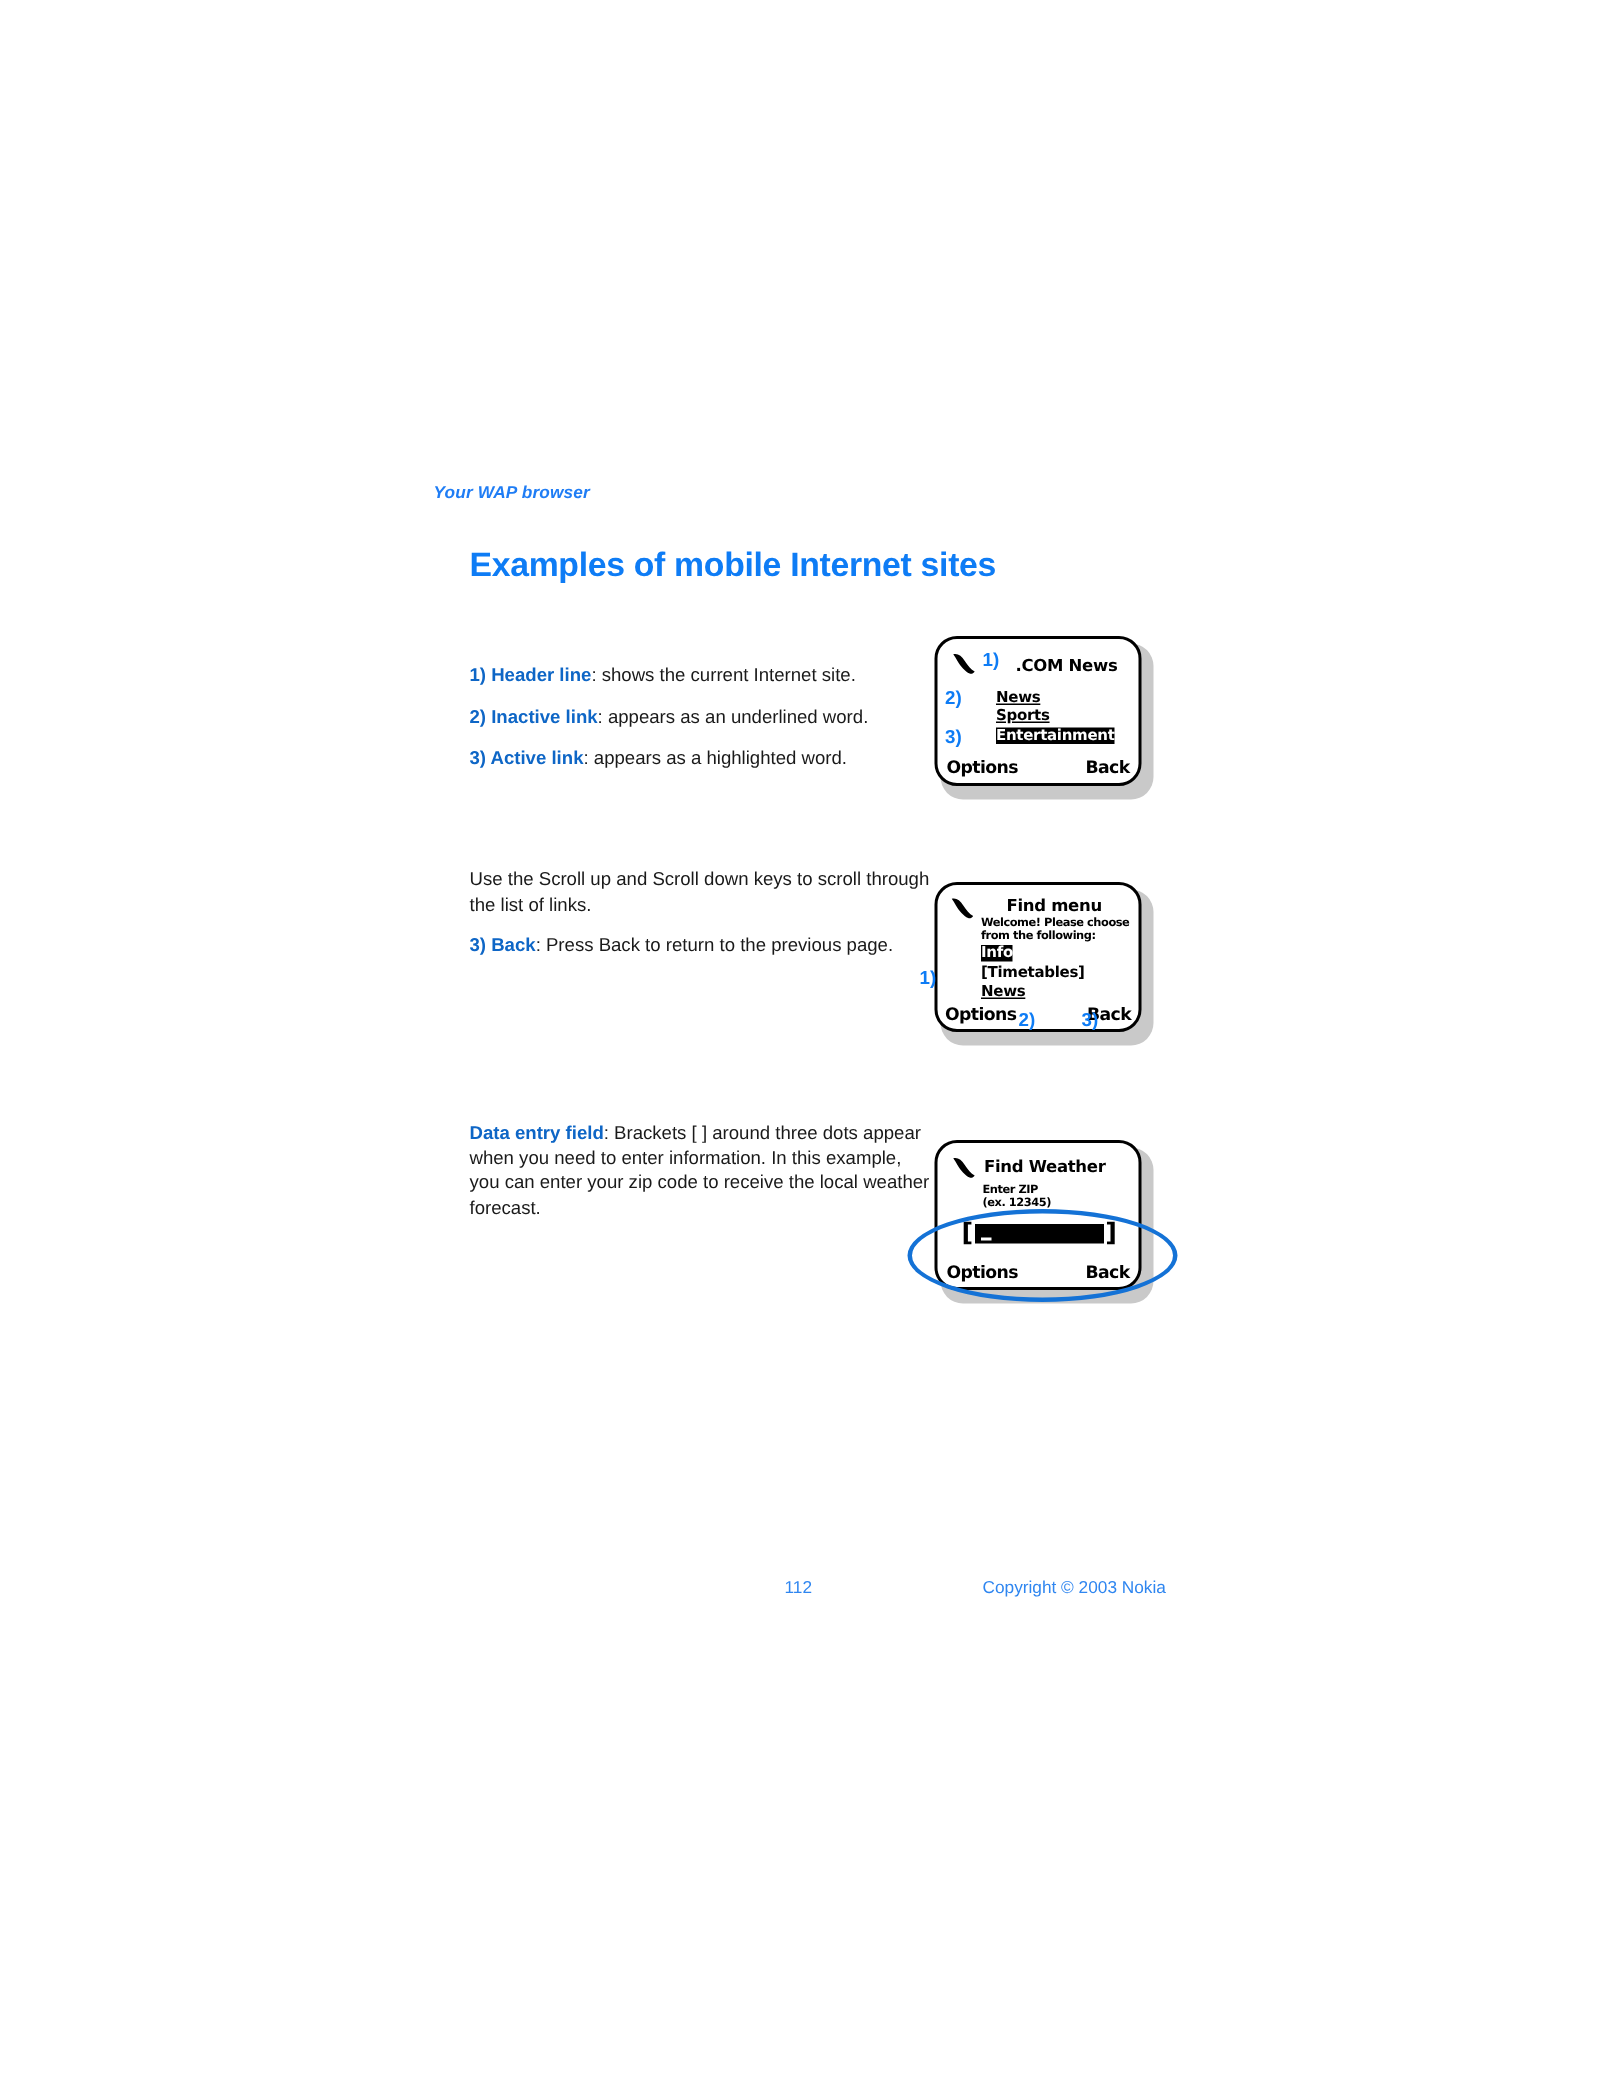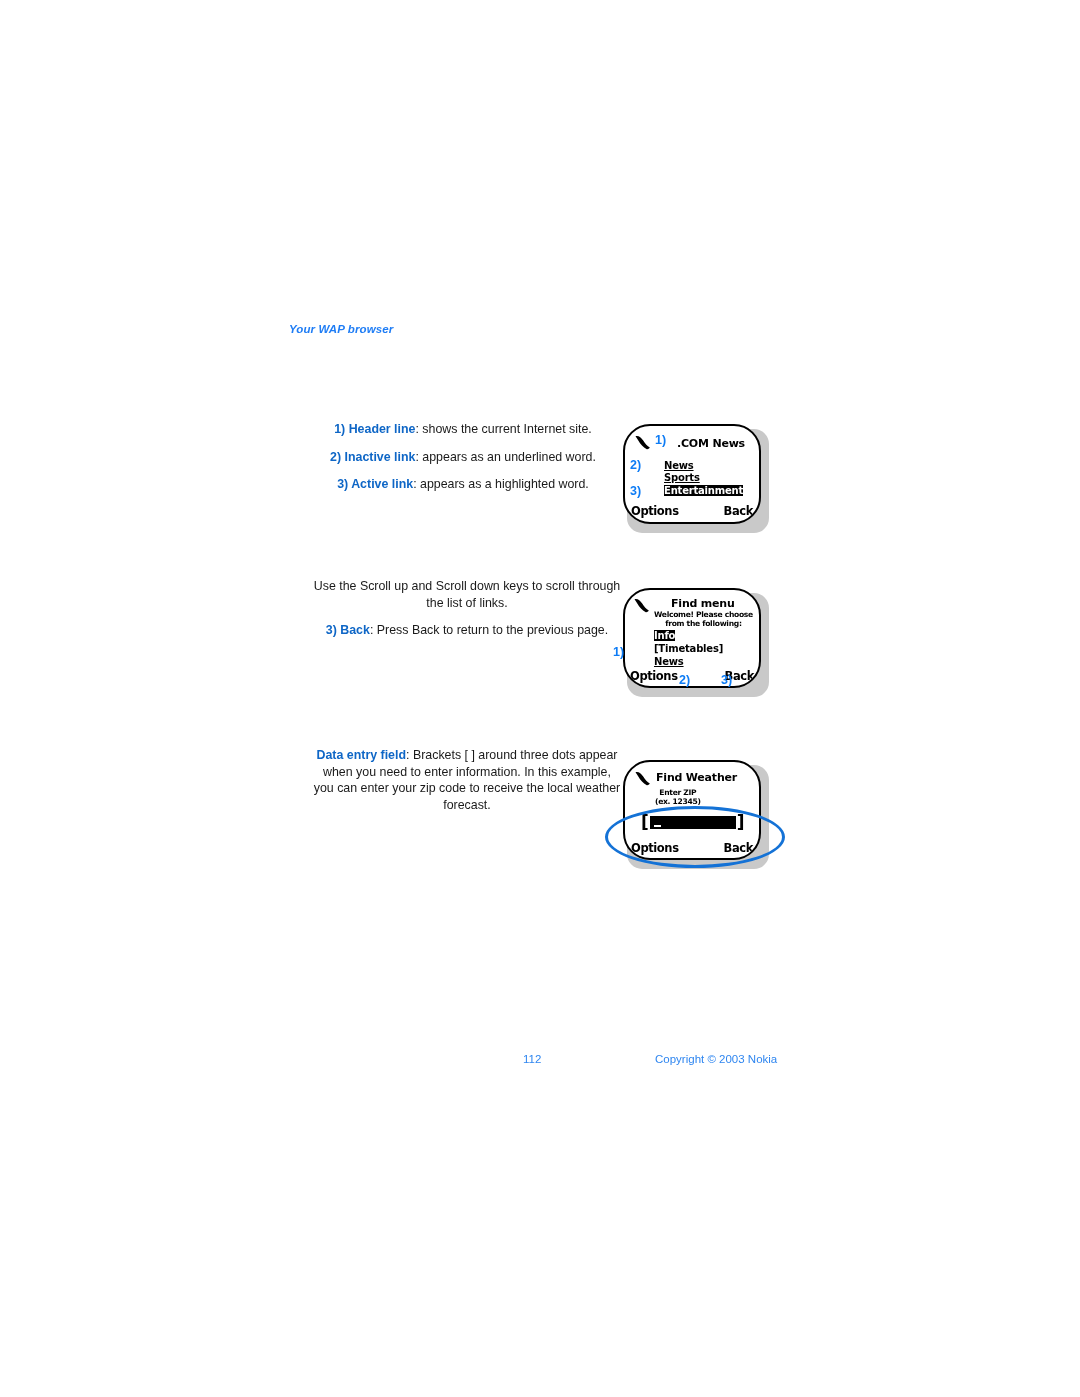--- a/index.html
+++ b/index.html
@@ -15,21 +15,20 @@
     font-family: "Liberation Sans", sans-serif;
     color: #000000;
     overflow: hidden;
   }
 
   .page {
     position: absolute;
     left: 0; top: 0;
     width: 940px;
     height: 1397px;
-    text-align: center;
   }
 
   
   .running-header {
     position: absolute;
     left: 289px;
     top: 323px;
     font-size: 11.5px;
     font-style: italic;
     font-weight: 600;
@@ -55,21 +54,21 @@
     position: absolute;
     left: 313px;
     width: 300px;
     font-size: 12.4px;
     line-height: 16.5px;
     color: #1a1a1a;
   }
   .col-left.wide { width: 308px; }
 
   .intro { top: 386px; width: 478px; }
-  .blk-1 { top: 421px; }
+  .blk-1 { top: 442px; }
   .blk-2 { top: 578px; }
   .blk-3 { top: 747px; }
 
   .para { margin: 0 0 11px 0; }
   .para:last-child { margin-bottom: 0; }
 
   .lead {
     color: #0e66c6;
     font-weight: bold;
   }
@@ -89,21 +88,21 @@
     height: 104px;
     border-radius: 15px;
     background: #c9c9c9;
   }
   .phone-frame {
     position: absolute;
     left: 0; top: 0;
     width: 138px;
     height: 100px;
     border: 2.6px solid #000000;
-    border-radius: 27px;
+    border-radius: 15px;
     background: #ffffff;
     box-sizing: border-box;
     overflow: hidden;
   }
   .screen {
     position: absolute;
     left: 0; top: 0;
     right: 0; bottom: 0;
     font-family: "DejaVu Sans", sans-serif;
     color: #000;
@@ -208,20 +207,21 @@
     white-space: nowrap;
   }
 </style>
 </head>
 <body>
 
 <div class="page">
 
   <div class="running-header">Your WAP browser</div>
 
+  <h1 class="page-title">Examples of mobile Internet sites</h1>
 
 
   <div class="col-left blk-1">
     <p class="para"><span class="lead">1) Header line</span><span>: shows the current Internet site.</span></p>
     <p class="para"><span class="lead">2) Inactive link</span><span>: appears as an underlined word.</span></p>
     <p class="para"><span class="lead">3) Active link</span><span>: appears as a highlighted word.</span></p>
   </div>
 
   <div class="col-left wide blk-2">
     <p class="para"><span>Use the </span><span class="bold">Scroll up</span><span> and </span><span class="bold">Scroll down</span><span> keys to scroll through the list of links.</span></p>

